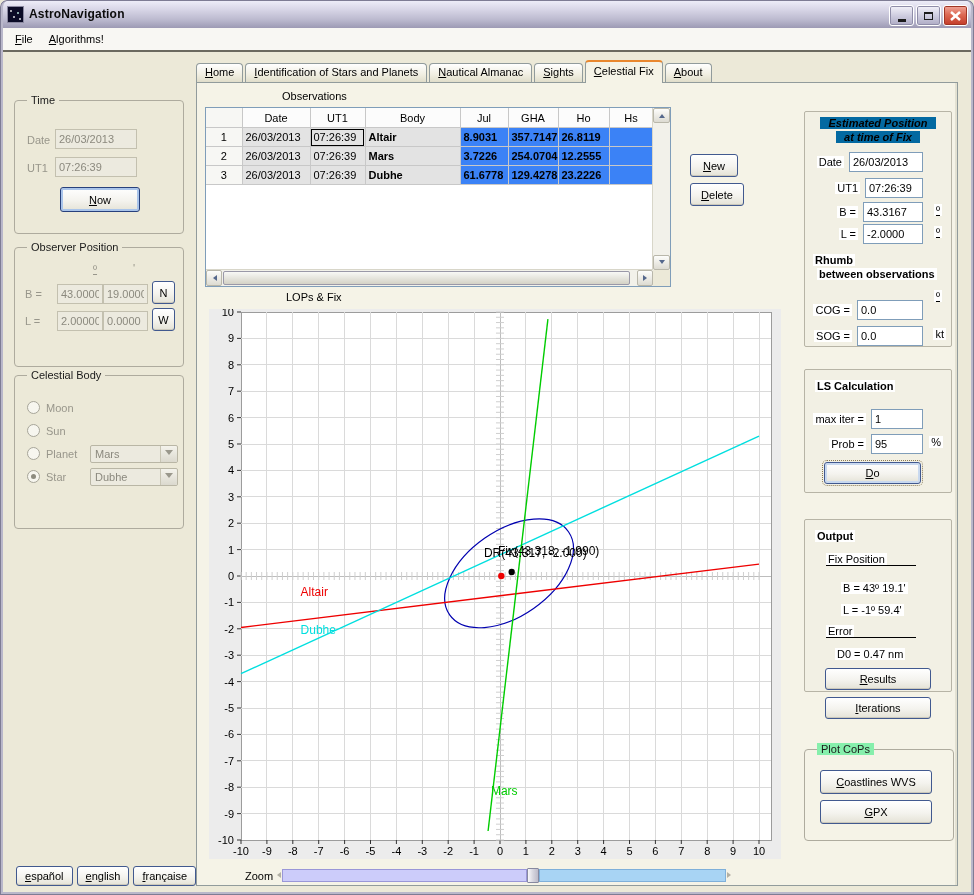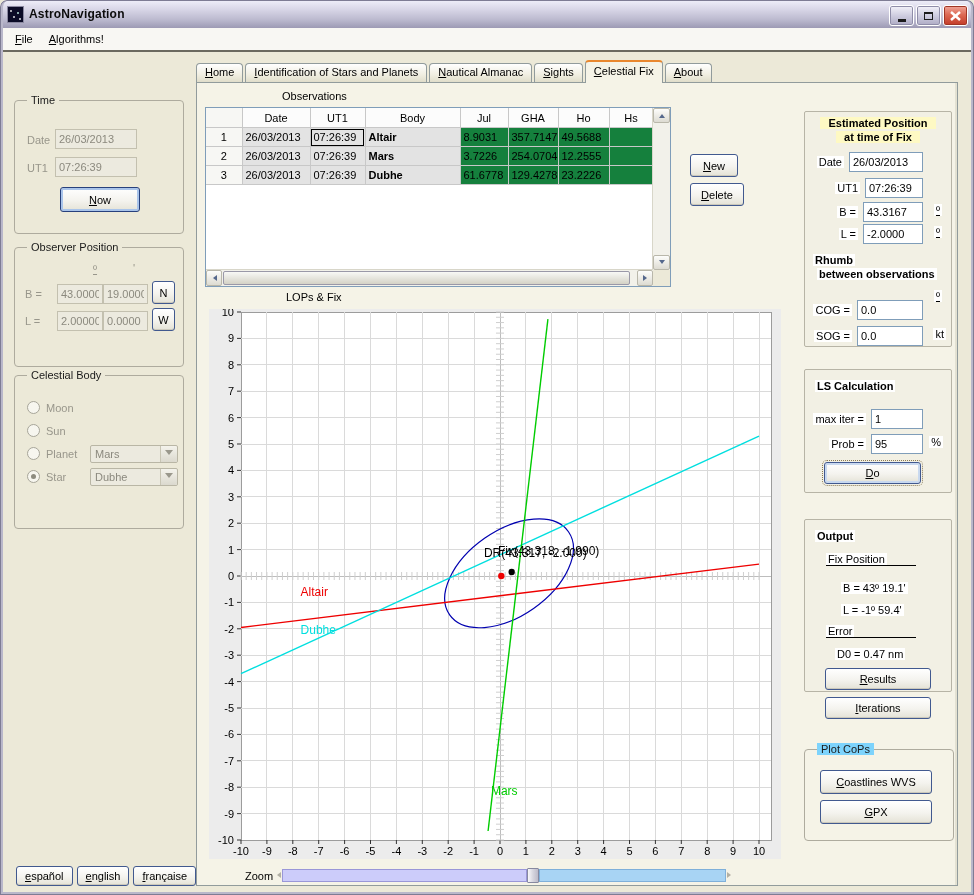--- a/index.html
+++ b/index.html
@@ -64,42 +64,42 @@
     border:1px solid #919b9c;border-bottom:none;border-radius:4px 4px 0 0;white-space:nowrap;box-sizing:border-box;}
   .tab.active{height:23px;background:#f5f3e7;border-top:2px solid #e9872e;margin-bottom:-1px;padding-top:3px;z-index:4;}
   .pane{position:absolute;left:196px;top:82px;width:762px;height:804px;background:#f5f3e7;
     border:1px solid #919b9c;box-sizing:border-box;z-index:2;box-shadow:inset -2px 0 0 #e3e1d2;}
   
   .obs{position:absolute;left:8px;top:24px;width:466px;height:180px;background:#fff;border:1px solid #7f9db9;box-sizing:border-box;}
   .obs table{border-collapse:collapse;table-layout:fixed;width:447px;}
   .obs th,.obs td{border-right:1px solid #c8c8c8;border-bottom:1px solid #c8c8c8;padding:0 3px;height:18px;
     overflow:hidden;white-space:nowrap;font:11px "Liberation Sans",sans-serif;text-align:left;}
   .obs th{background:#fcfcfc;text-align:center;font-weight:normal;height:19px;}
-  .obs td.g{background:#e3e3e3;} .obs td.w{background:#15803d;} .obs td.b{font-weight:bold;}
+  .obs td.g{background:#e3e3e3;} .obs td.w{background:#3b82f6;font-weight:bold;} .obs td.b{font-weight:bold;}
   .obs .rn{background:#f7f7f4;text-align:center;}
   .obs td.sel{outline:1.5px solid #000;outline-offset:-2px;}
   .vs{position:absolute;right:0;top:0;width:17px;bottom:16px;background:#f2f1ea;border-left:1px solid #d8d6c9;}
   .hs{position:absolute;left:0;bottom:0;height:16px;right:17px;background:#f2f1ea;border-top:1px solid #d8d6c9;}
   .corner{position:absolute;right:0;bottom:0;width:17px;height:16px;background:#ece9d8;}
   .sbtn{position:absolute;background:linear-gradient(180deg,#fdfdfb,#dddbd2);border:1px solid #b9b7aa;border-radius:2px;
     display:flex;align-items:center;justify-content:center;box-sizing:border-box;}
   .tri-u{width:0;height:0;border:3px solid transparent;border-bottom:4px solid #55688c;margin-bottom:2px;}
   .tri-d{width:0;height:0;border:3px solid transparent;border-top:4px solid #55688c;margin-top:2px;}
   .tri-l{width:0;height:0;border:3px solid transparent;border-right:4px solid #55688c;margin-right:2px;}
   .tri-r{width:0;height:0;border:3px solid transparent;border-left:4px solid #55688c;margin-left:2px;}
   .hthumb{position:absolute;left:17px;top:1px;bottom:1px;width:calc(100% - 40px);
     background:linear-gradient(180deg,#f8f8f6,#d4d2c6);border:1px solid #9a98a8;border-radius:2px;box-sizing:border-box;}
   
   .chart-title{position:absolute;font-size:11px;color:#000;}
   svg text{font-family:"Liberation Sans",sans-serif;}
   
   .panel{position:absolute;background:#f2f0e4;border:1px solid #b7b4a6;border-radius:2px;box-sizing:border-box;}
   .wlabel{background:#fff;padding:0 2px;}
   .ptitle{position:absolute;width:100%;text-align:center;font-weight:bold;}
-  .ptitle span{background:#fef9c3;padding:0 8px;}
+  .ptitle span{background:#0369a1;padding:0 8px;font-style:italic;}
   .prow{position:absolute;left:0;right:28px;height:20px;display:flex;justify-content:flex-end;align-items:center;gap:5px;}
   .prow .inp{position:static;flex:none;}
   .sym{position:absolute;font-size:11px;}
   .ulab{border-bottom:1px solid #000;}
   
   .slider{position:absolute;height:15px;}
   .sld-left,.sld-right,.sld-thumb{position:absolute;top:1px;bottom:1px;box-sizing:border-box;}
   .sld-left{background:#ccccfa;border:1px solid #9a97d8;}
   .sld-right{background:#a8d4f4;border:1px solid #7fb0da;}
   .sld-thumb{top:0;bottom:0;width:12px;background:linear-gradient(90deg,#f8f8fa,#d6d5de 50%,#bcbac8);
@@ -234,21 +234,21 @@
           </tr>
         </thead>
         <tbody>
           <tr>
             <td class="rn">1</td>
             <td class="g">26/03/2013</td>
             <td class="g sel">07:26:39</td>
             <td class="g b">Altair</td>
             <td class="w">8.9031</td>
             <td class="w">357.7147</td>
-            <td class="w">49.5688</td>
+            <td class="w">26.8119</td>
             <td class="w"></td>
           </tr>
           <tr>
             <td class="rn">2</td>
             <td class="g">26/03/2013</td>
             <td class="g">07:26:39</td>
             <td class="g b">Mars</td>
             <td class="w">3.7226</td>
             <td class="w">254.0704</td>
             <td class="w">12.2555</td>
@@ -698,20 +698,20 @@
     <div class="ulab" style="position:absolute;left:21px;top:33px;width:90px"><span class="wlabel">Fix Position</span></div>
     <div style="position:absolute;left:36px;top:62px"><span class="wlabel">B =  43º 19.1'</span></div>
     <div style="position:absolute;left:36px;top:84px"><span class="wlabel">L =  -1º 59.4'</span></div>
     <div class="ulab" style="position:absolute;left:21px;top:105px;width:90px"><span class="wlabel">Error</span></div>
     <div style="position:absolute;left:30px;top:128px"><span class="wlabel">D0 = 0.47 nm</span></div>
     <div class="btn" style="left:20px;top:148px;width:106px;height:22px"><u>R</u>esults</div>
     <div class="btn" style="left:20px;top:177px;width:106px;height:22px"><u>I</u>terations</div>
   </div>
 
   <div class="group" style="left:607px;top:666px;width:148px;height:90px">
-    <span class="legend" style="background:#7dd3fc">Plot CoPs</span>
+    <span class="legend" style="background:#86efac">Plot CoPs</span>
     <div class="btn" style="left:15px;top:20px;width:112px;height:24px"><u>C</u>oastlines WVS</div>
     <div class="btn" style="left:15px;top:50px;width:112px;height:24px"><u>G</u>PX</div>
   </div>
 
 </div>
 
 <div class="frame"></div>
 
 </body></html>

